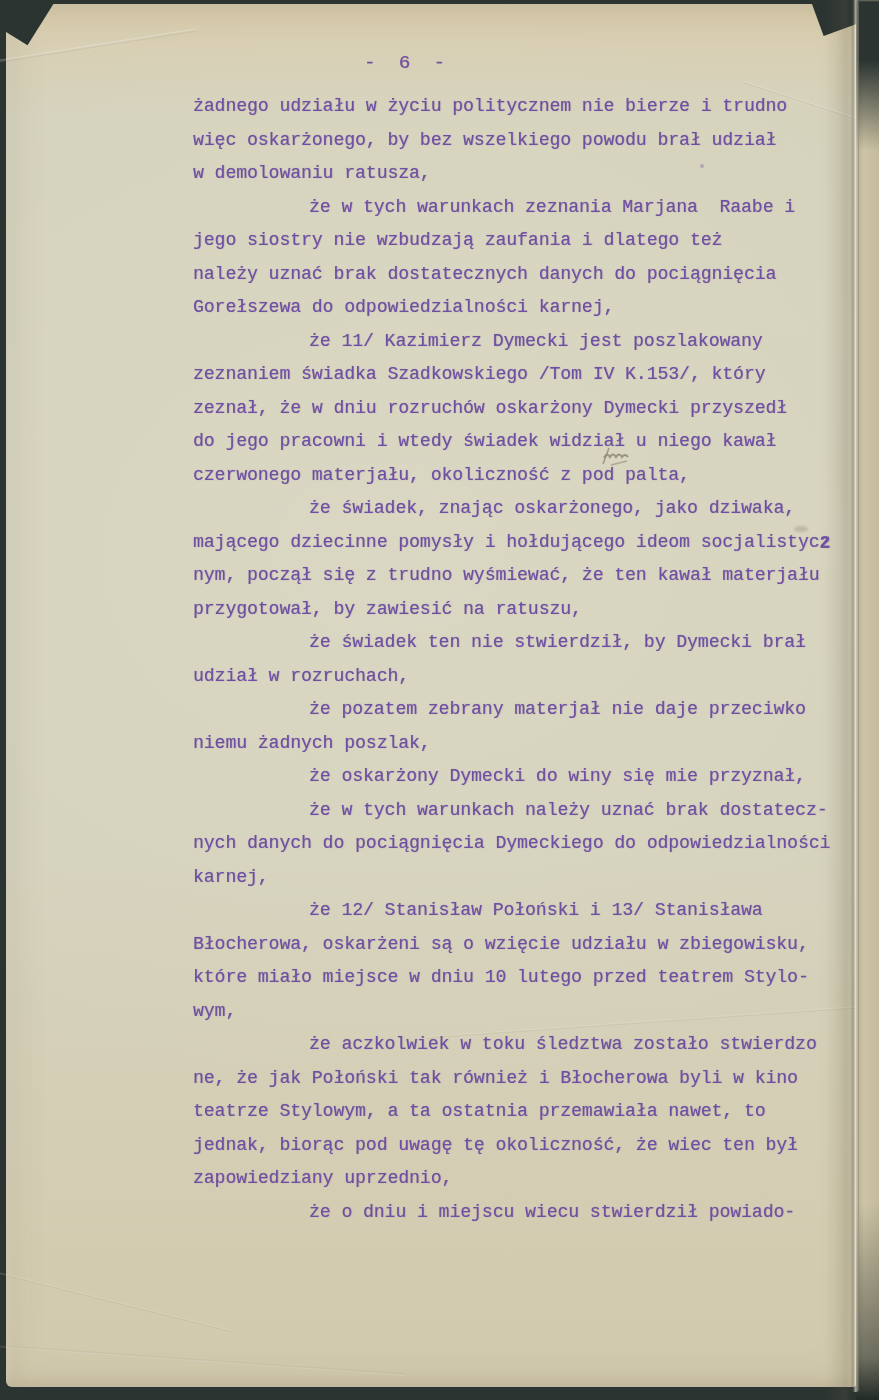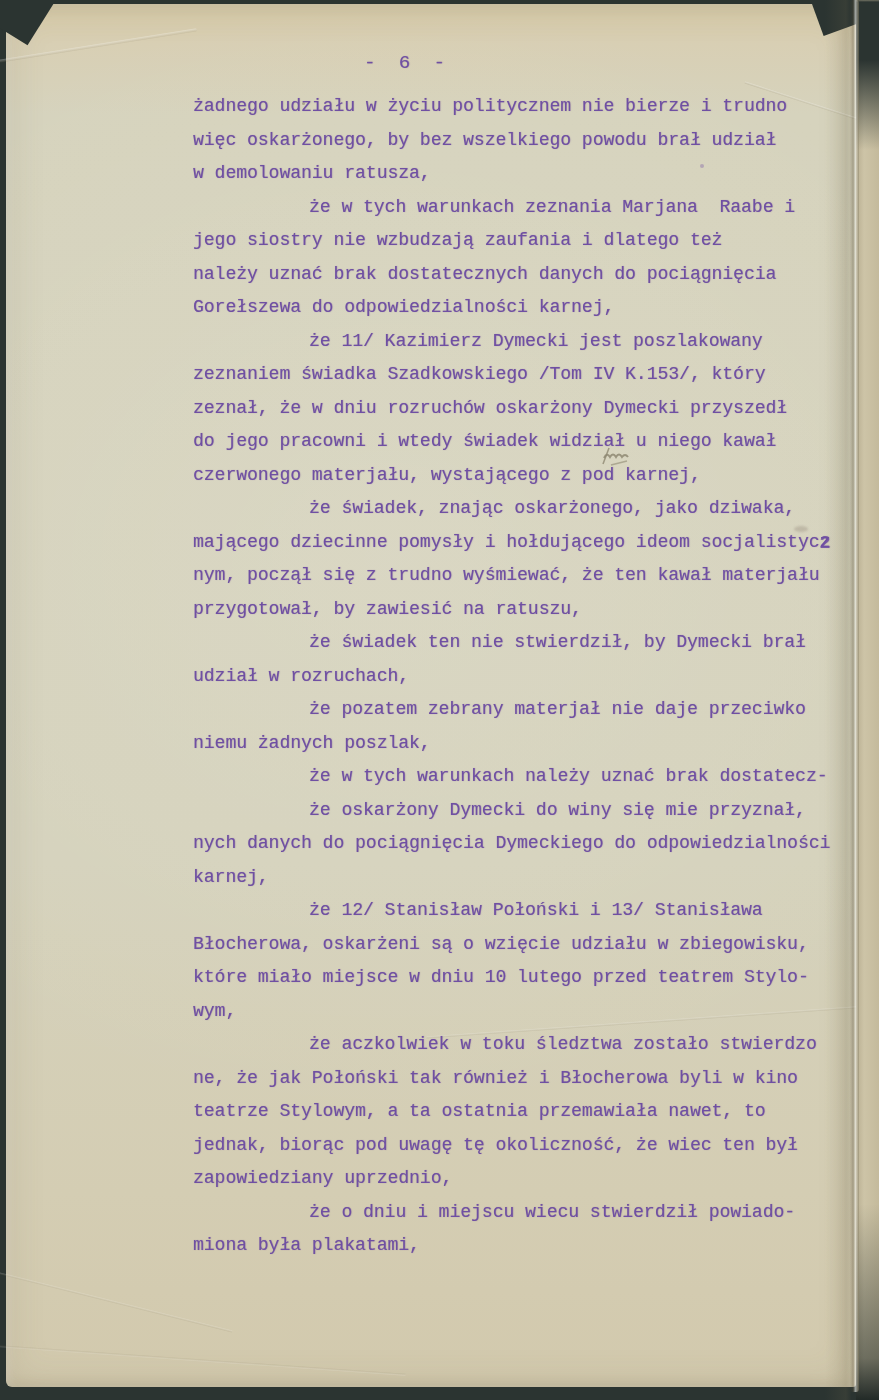--- a/index.html
+++ b/index.html
@@ -156,43 +156,42 @@
       <div class="tw-line"><span>więc oskarżonego, by bez wszelkiego powodu brał udział</span></div>
       <div class="tw-line"><span>w demolowaniu ratusza,</span></div>
       <div class="tw-line indent"><span>że w tych warunkach zeznania Marjana  Raabe i</span></div>
       <div class="tw-line"><span>jego siostry nie wzbudzają zaufania i dlatego też</span></div>
       <div class="tw-line"><span>należy uznać brak dostatecznych danych do pociągnięcia</span></div>
       <div class="tw-line"><span>Gorełszewa do odpowiedzialności karnej,</span></div>
       <div class="tw-line indent"><span>że 11/ Kazimierz Dymecki jest poszlakowany</span></div>
       <div class="tw-line"><span>zeznaniem świadka Szadkowskiego /Tom IV K.153/, który</span></div>
       <div class="tw-line"><span>zeznał, że w dniu rozruchów oskarżony Dymecki przyszedł</span></div>
       <div class="tw-line"><span>do jego pracowni i wtedy świadek widział u niego kawał</span></div>
-      <div class="tw-line"><span>czerwonego materjału, wystającego z pod karnej,</span><span class="squiggle"><svg width="42" height="22" viewBox="0 0 42 22">
+      <div class="tw-line"><span>czerwonego materjału, okoliczność z pod palta,</span><span class="squiggle"><svg width="42" height="22" viewBox="0 0 42 22">
             <path d="M3 14 Q6 8 9 13 Q12 8 15 13 Q18 8 21 13 Q24 9 27 13" fill="none" stroke="#8e8872" stroke-width="2" opacity="0.85"></path>
             <path d="M8 4 L2 20" fill="none" stroke="#8e8872" stroke-width="1.6" opacity="0.8"></path>
             <path d="M10 21 L26 17" fill="none" stroke="#8e8872" stroke-width="1.4" opacity="0.6"></path>
           </svg></span></div>
       <div class="tw-line indent"><span>że świadek, znając oskarżonego, jako dziwaka,</span></div>
       <div class="tw-line"><span>mającego dziecinne pomysły i hołdującego ideom socjalistycz</span><span class="overstrike">2</span></div>
       <div class="tw-line"><span>nym, począł się z trudno wyśmiewać, że ten kawał materjału</span></div>
       <div class="tw-line"><span>przygotował, by zawiesić na ratuszu,</span></div>
       <div class="tw-line indent"><span>że świadek ten nie stwierdził, by Dymecki brał</span></div>
       <div class="tw-line"><span>udział w rozruchach,</span></div>
       <div class="tw-line indent"><span>że pozatem zebrany materjał nie daje przeciwko</span></div>
       <div class="tw-line"><span>niemu żadnych poszlak,</span></div>
+      <div class="tw-line indent"><span>że oskarżony Dymecki do winy się mie przyznał,</span></div>
       <div class="tw-line indent"><span>że w tych warunkach należy uznać brak dostatecz-</span></div>
-      <div class="tw-line indent"><span>że oskarżony Dymecki do winy się mie przyznał,</span></div>
       <div class="tw-line"><span>nych danych do pociągnięcia Dymeckiego do odpowiedzialności</span></div>
       <div class="tw-line"><span>karnej,</span></div>
       <div class="tw-line indent"><span>że 12/ Stanisław Połoński i 13/ Stanisława</span></div>
       <div class="tw-line"><span>Błocherowa, oskarżeni są o wzięcie udziału w zbiegowisku,</span></div>
       <div class="tw-line"><span>które miało miejsce w dniu 10 lutego przed teatrem Stylo-</span></div>
       <div class="tw-line"><span>wym,</span></div>
       <div class="tw-line indent"><span>że aczkolwiek w toku śledztwa zostało stwierdzo</span></div>
       <div class="tw-line"><span>ne, że jak Połoński tak również i Błocherowa byli w kino</span></div>
       <div class="tw-line"><span>teatrze Stylowym, a ta ostatnia przemawiała nawet, to</span></div>
       <div class="tw-line"><span>jednak, biorąc pod uwagę tę okoliczność, że wiec ten był</span></div>
       <div class="tw-line"><span>zapowiedziany uprzednio,</span></div>
       <div class="tw-line indent"><span>że o dniu i miejscu wiecu stwierdził powiado-</span></div>
-      <div class="tw-line"><span>miona była plakatami,</span></div>
     </div>
 
 </div>
 
 </body></html>

